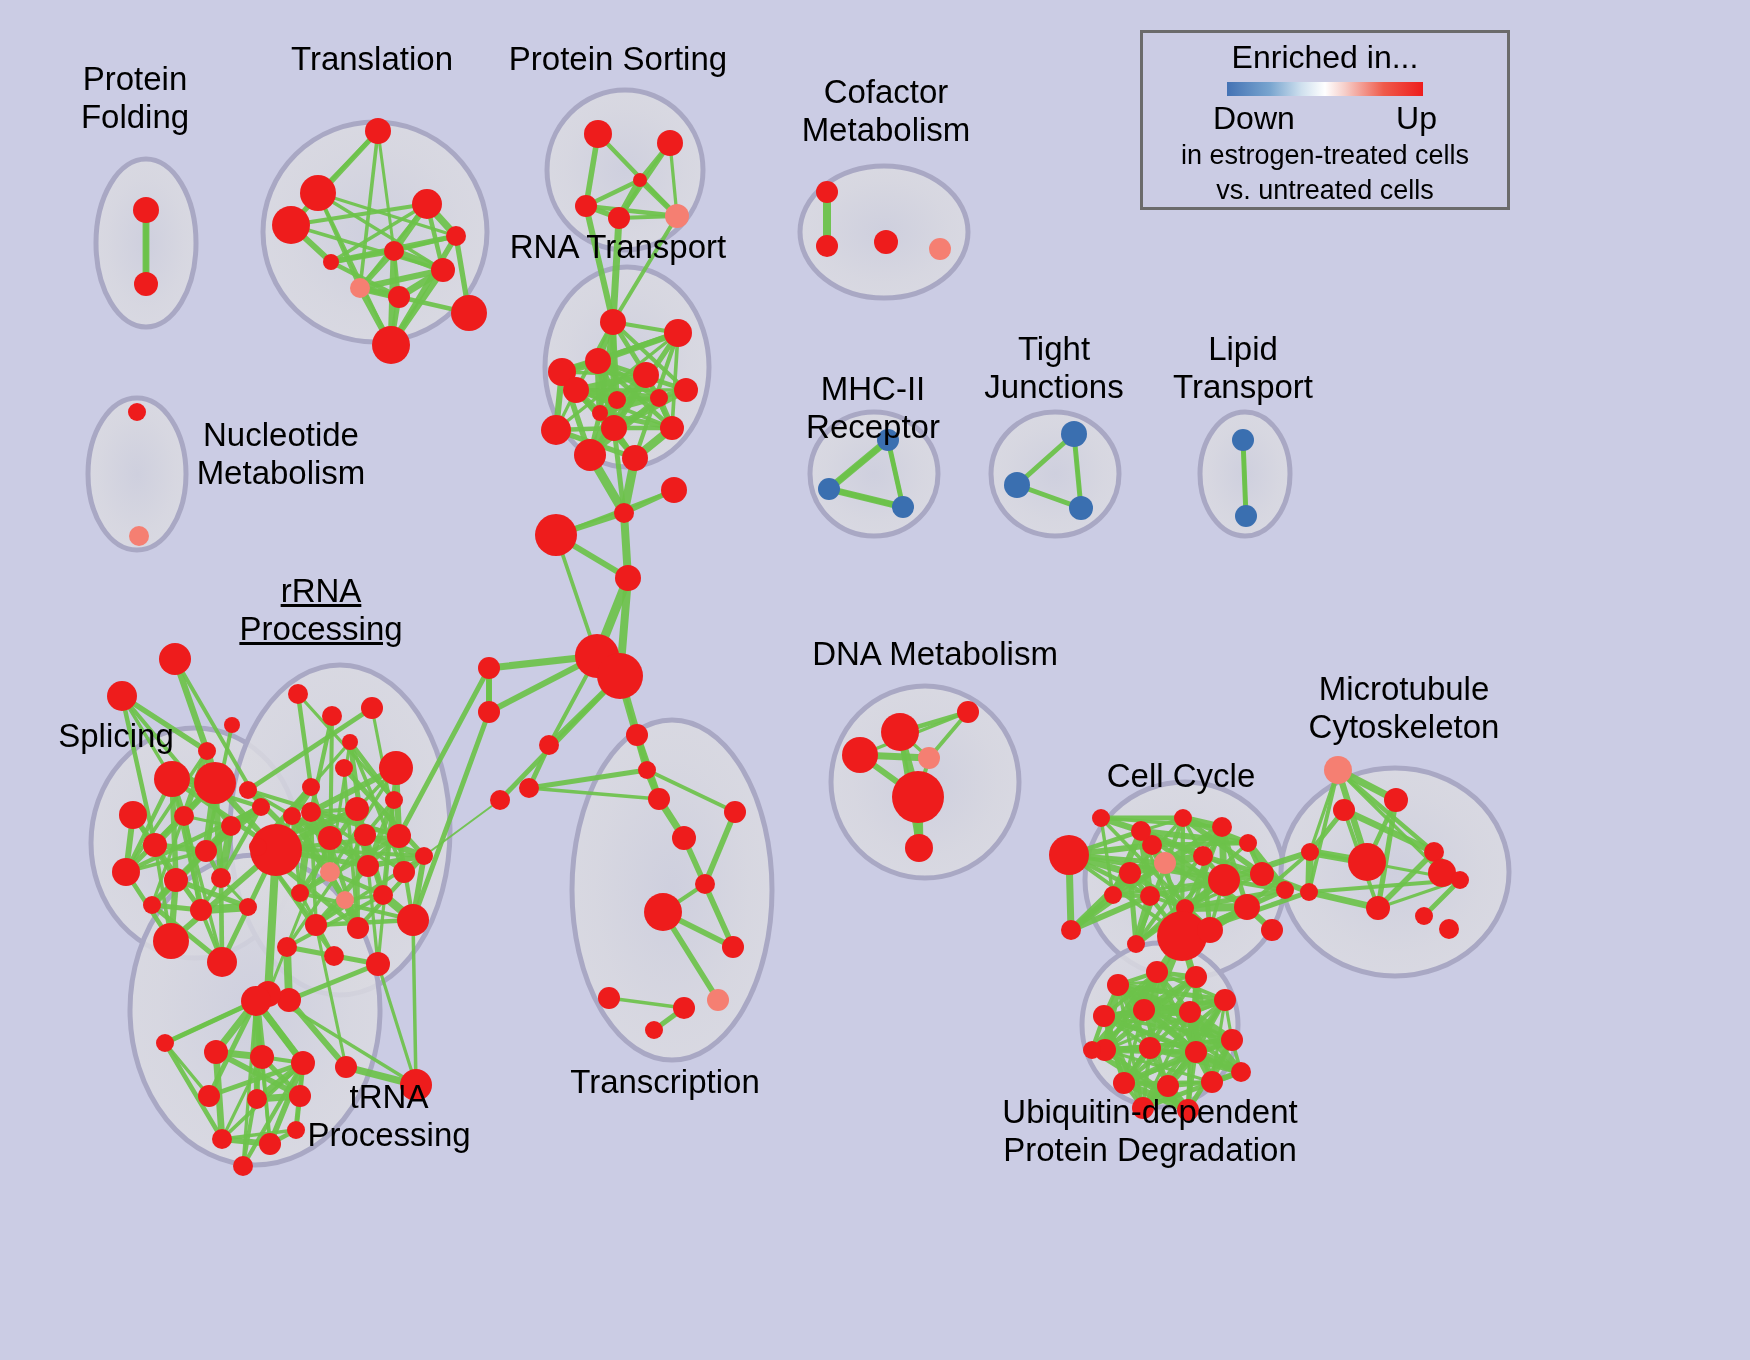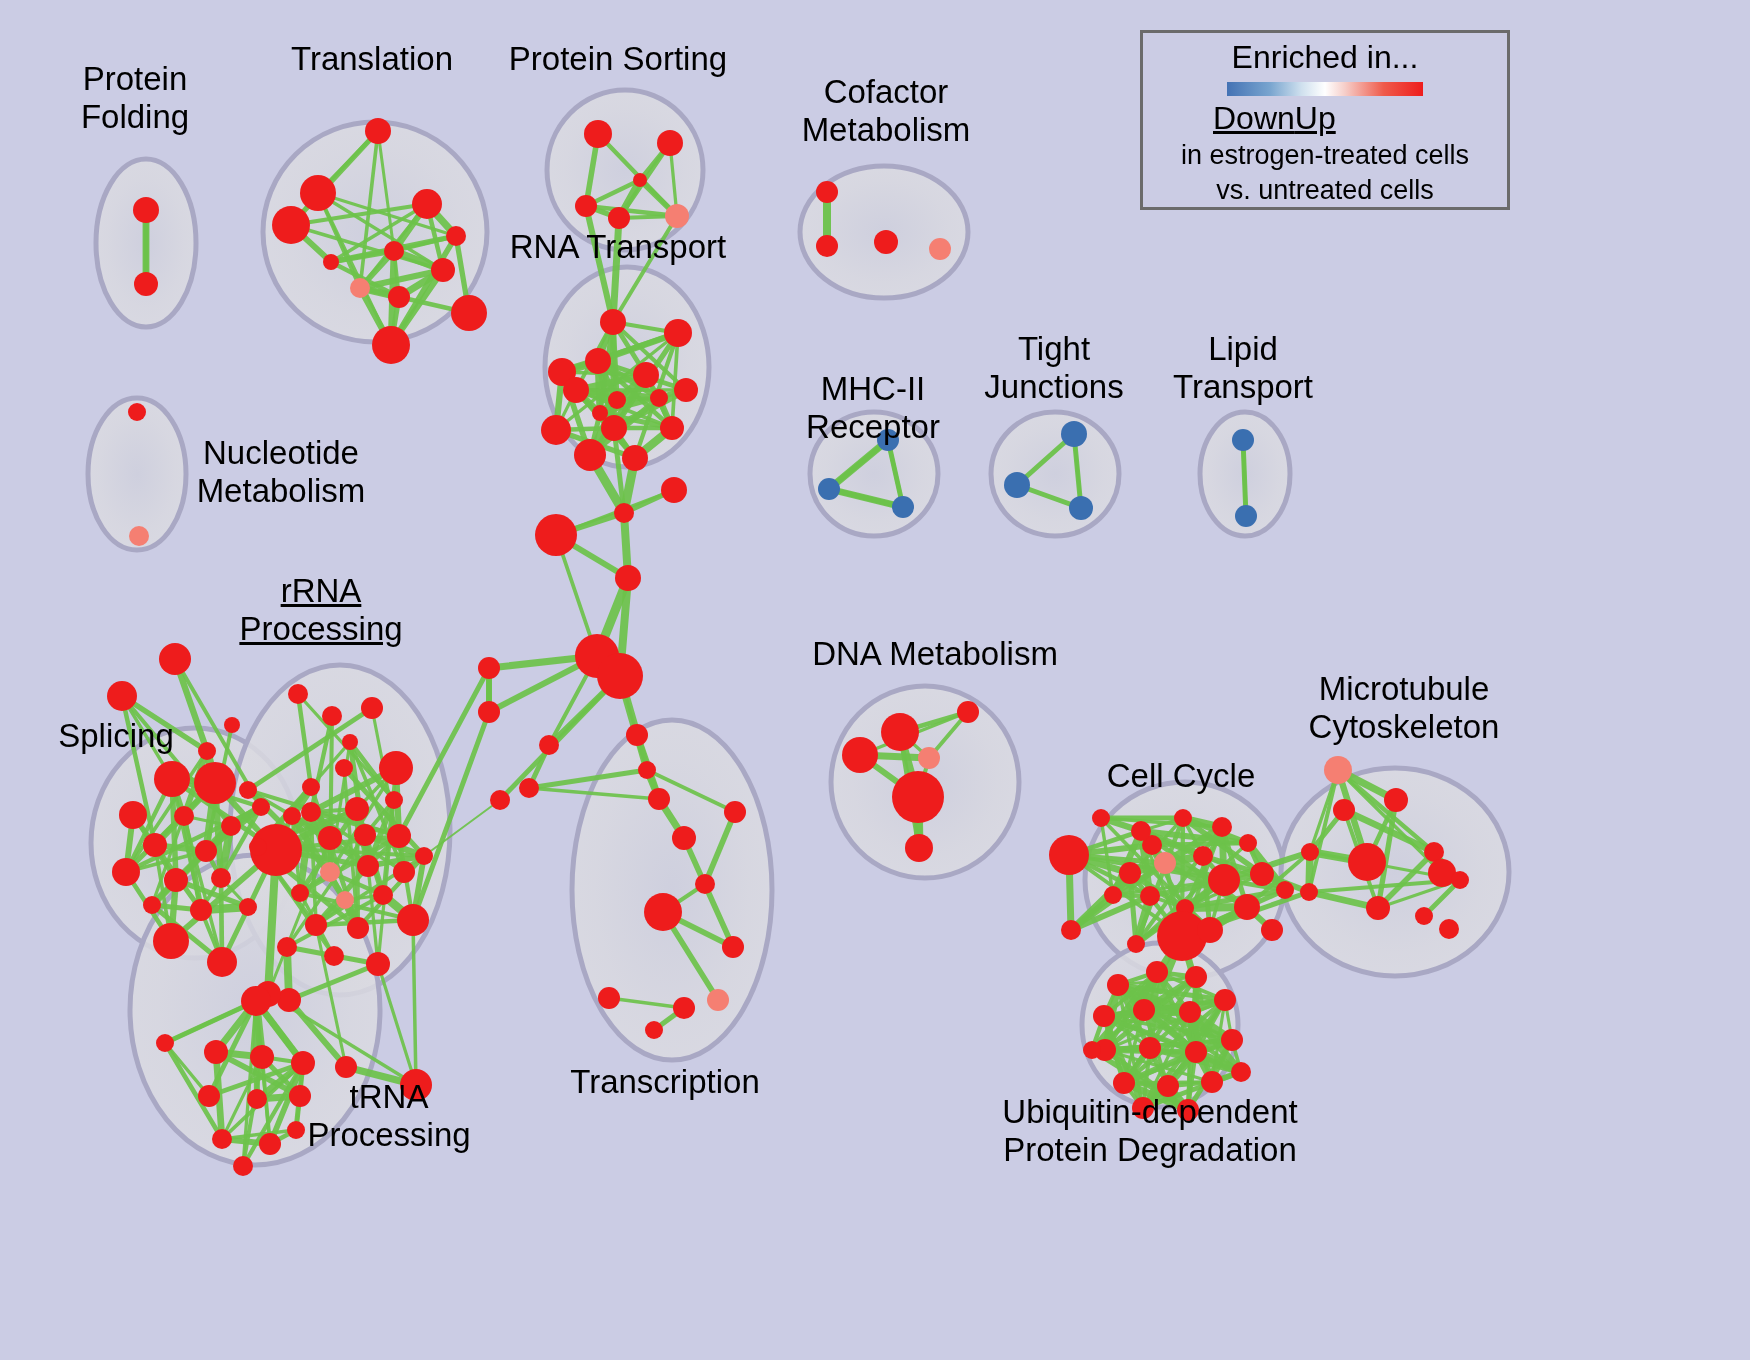--- a/index.html
+++ b/index.html
@@ -7,21 +7,21 @@
   #stage{position:relative;width:1750px;height:1360px;background:#cbcce4;overflow:hidden;}
   #net{position:absolute;left:0;top:0;width:1750px;height:1360px;}
   .lbl{position:absolute;color:#000;font-family:"Liberation Sans",sans-serif;
        font-size:33px;line-height:38px;white-space:pre;font-weight:400;}
   .lbl.c{text-align:center;transform:translateX(-50%);}
   #legend{position:absolute;box-sizing:border-box;border:3px solid #6b6b6b;
           background:#cbcce4;display:flex;flex-direction:column;align-items:center;}
   #legend .ltitle{font-size:32px;color:#000;margin-top:6px;}
   #ramp{width:196px;height:60px;margin-top:6px;
         background:linear-gradient(to right,#4472b4 0%,#79a5cf 22%,#cfe0ee 38%,#ffffff 50%,#f6cfca 60%,#ef5a4a 80%,#ee1c1c 100%);}
-  .updown{width:224px;display:flex;font-size:32px;margin-top:4px;text-decoration:underline;}
+  .updown{width:224px;display:flex;justify-content:space-between;font-size:32px;margin-top:4px;}
   #legend .sub{font-size:27px;line-height:33px;text-align:right;margin-top:2px;}
 </style>
 </head>
 <body>
 
 <div id="stage">
 
   <svg id="net" viewBox="0 0 1750 1360" preserveAspectRatio="none" aria-hidden="true">
     <defs>
       <radialGradient id="hullg" cx="50%" cy="50%" r="62%">
@@ -806,21 +806,21 @@
   </div>
 
   <div id="labels">
       <div class="lbl c" style="left: 135px; top: 60px;">Protein
 Folding</div>
       <div class="lbl c" style="left: 372px; top: 40px;">Translation</div>
       <div class="lbl c" style="left: 618px; top: 40px;">Protein Sorting</div>
       <div class="lbl c" style="left: 618px; top: 228px;">RNA Transport</div>
       <div class="lbl c" style="left: 886px; top: 73px;">Cofactor
 Metabolism</div>
-      <div class="lbl c" style="left: 281px; top: 434px;">Nucleotide
+      <div class="lbl c" style="left: 281px; top: 416px;">Nucleotide
 Metabolism</div>
       <div class="lbl c" style="left: 873px; top: 330px; margin-top: 40px;">MHC-II
 Receptor</div>
       <div class="lbl c" style="left: 1054px; top: 330px;">Tight
 Junctions</div>
       <div class="lbl c" style="left: 1243px; top: 330px;">Lipid
 Transport</div>
       <div class="lbl c" style="left: 116px; top: 717px;">Splicing</div>
       <div class="lbl c" style="left: 321px; top: 572px; text-decoration: underline;">rRNA
 Processing</div>

